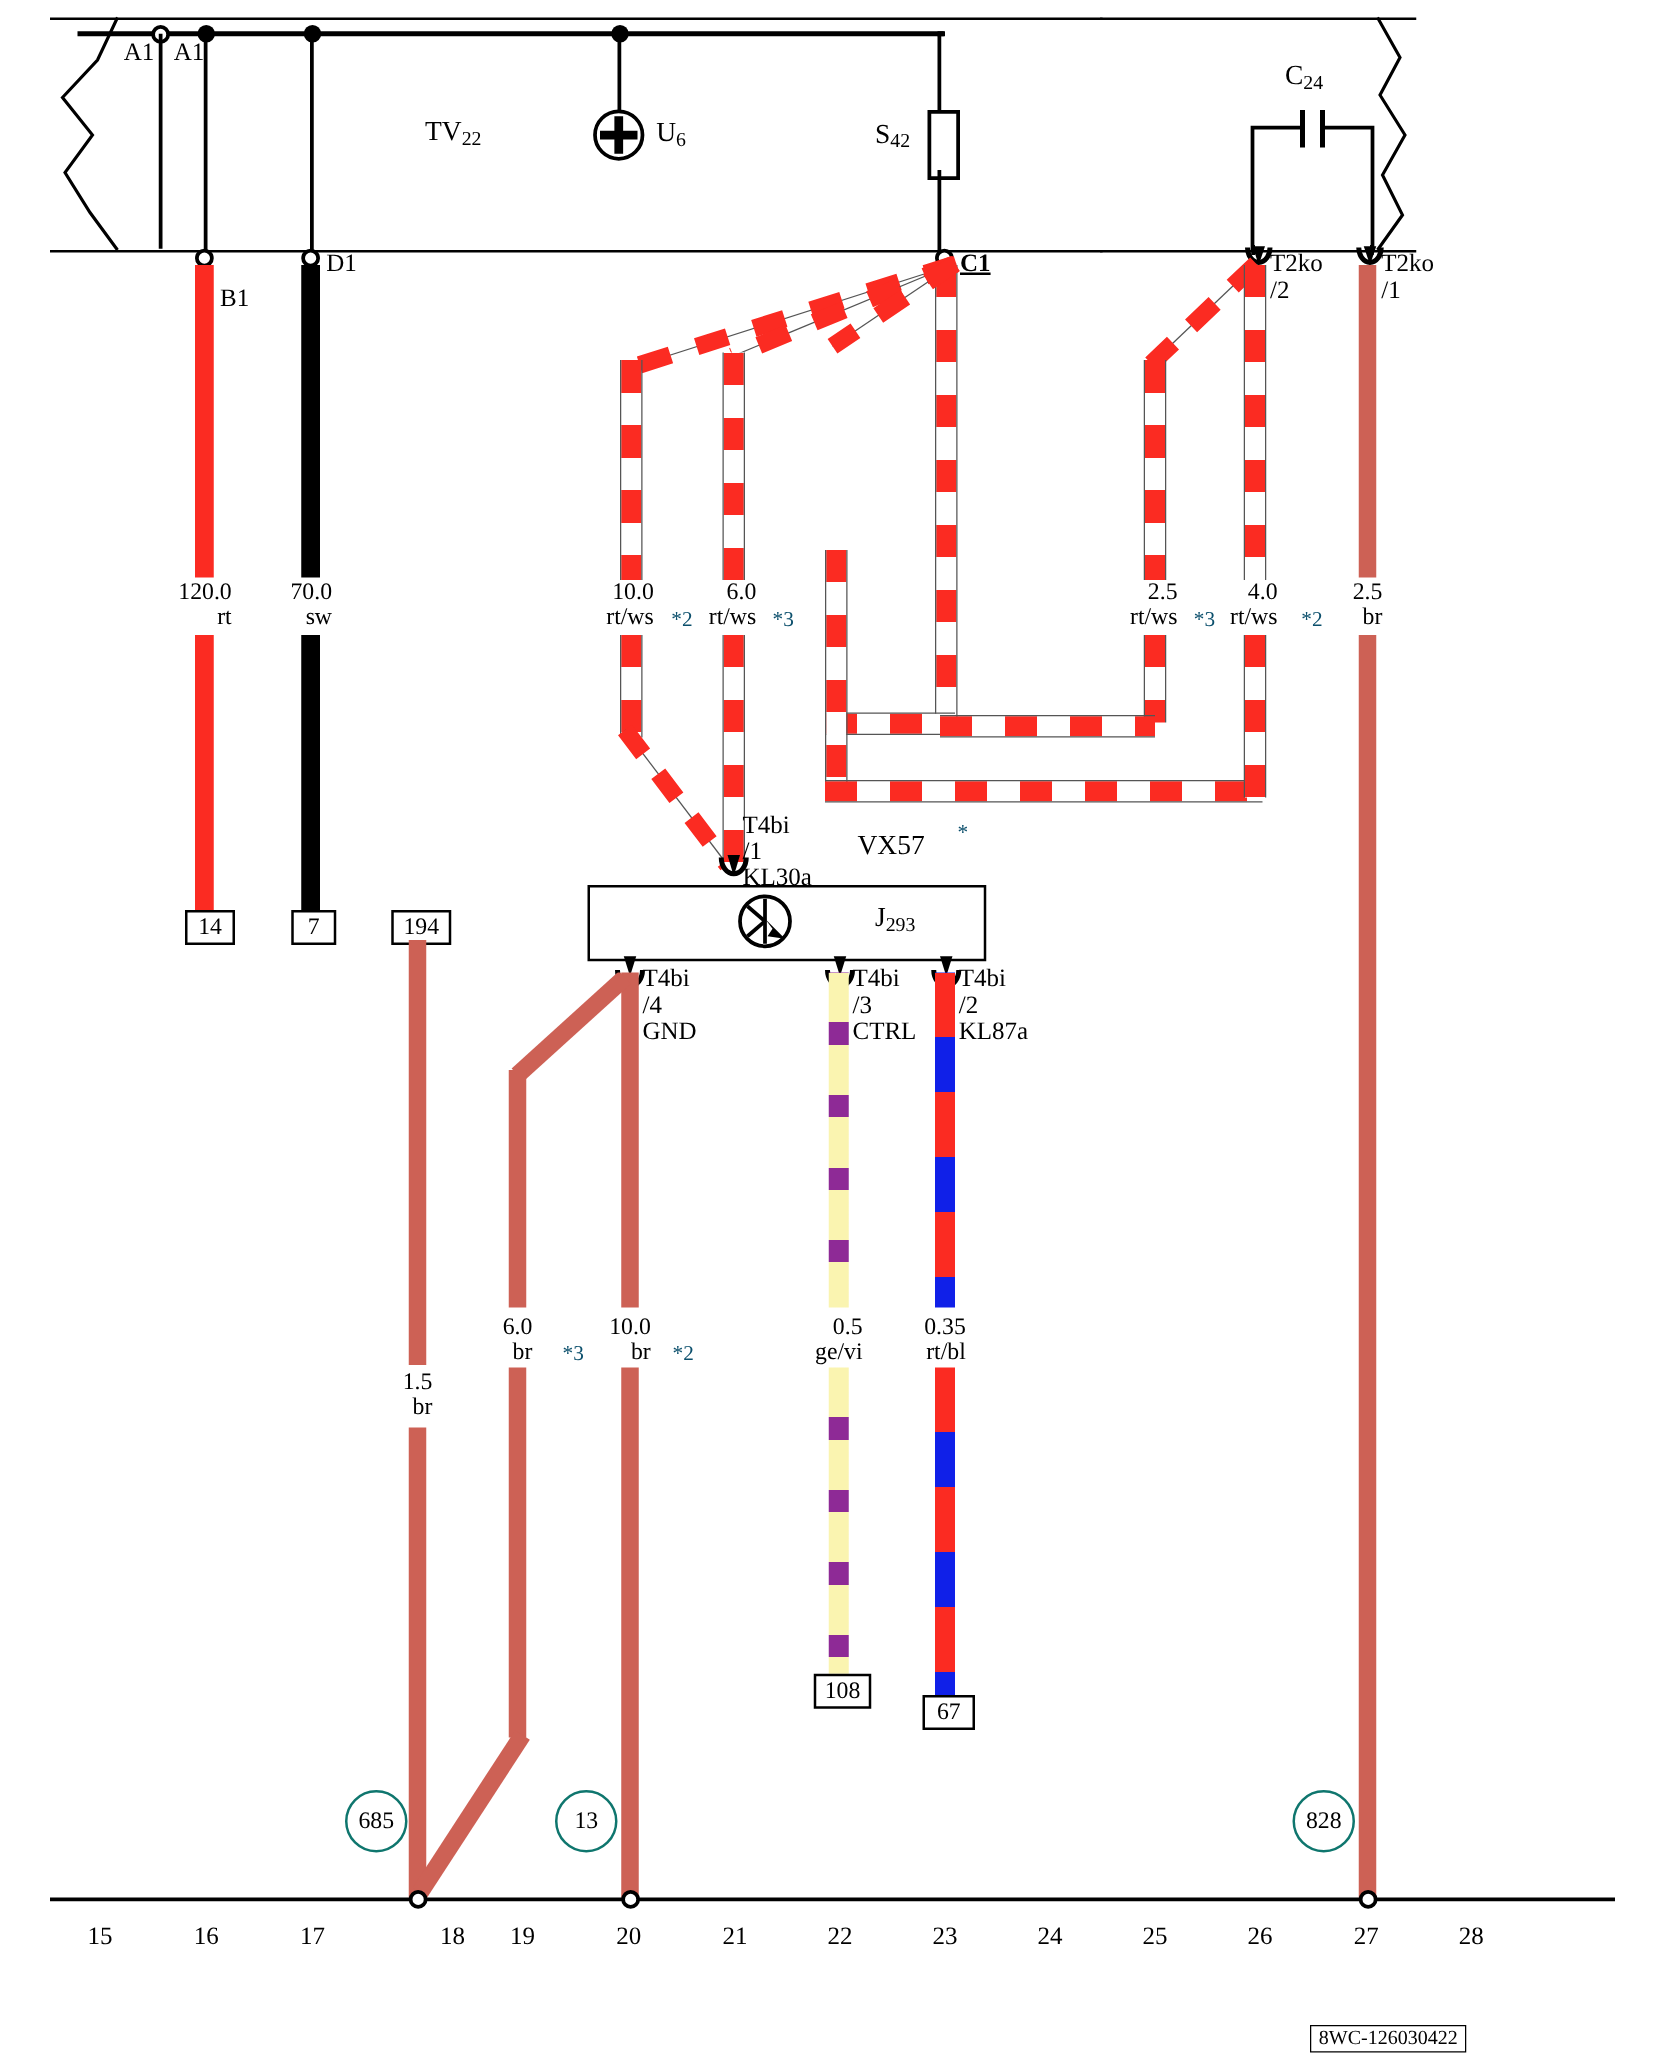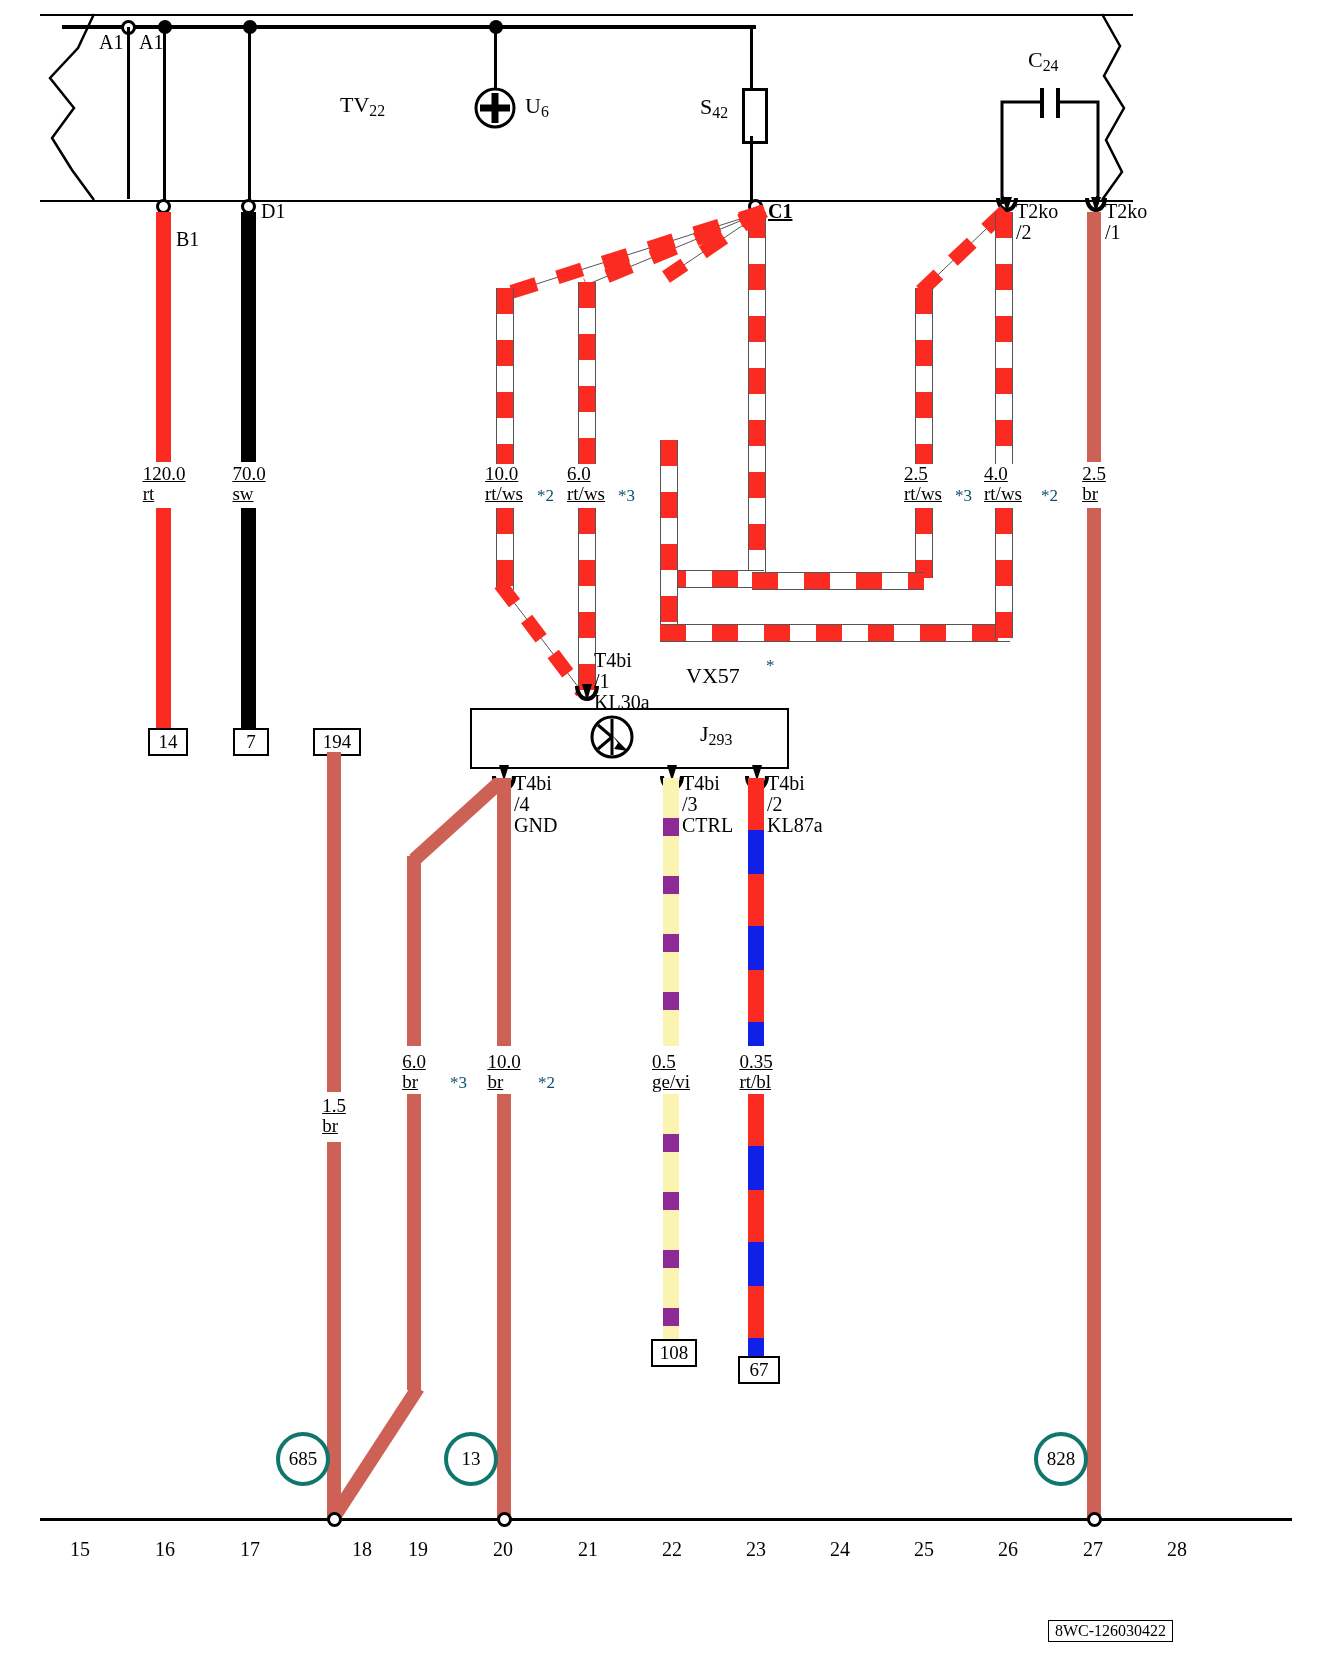--- a/index.html
+++ b/index.html
@@ -3,36 +3,36 @@
 <meta charset="utf-8">
 <style>
   html,body{margin:0;padding:0;background:#fff;}
   body{font-family:"Liberation Serif", serif;}
   #root{position:relative;width:1324px;height:1654px;background:#fff;overflow:hidden;}
   .abs{position:absolute;}
   .lbl{position:absolute;font-family:"Liberation Serif",serif;color:#000;white-space:nowrap;line-height:1.05;}
   .lbl.s22{font-size:22px;}
   .lbl.s20{font-size:20px;}
   .lbl.s19{font-size:19px;}
-  .ctr{text-align:left;transform:translateX(-50%);text-decoration:underline;}
+  .ctr{text-align:right;transform:translateX(-50%);}
   .sub{font-size:0.72em;vertical-align:-0.25em;}
   .blk{position:absolute;background:#000;}
   .vline{position:absolute;background:#000;width:3px;}
   .hline{position:absolute;background:#000;height:3px;}
   
   .w-red{background:#fb2b22;}
   .w-blk{background:#000;}
   .w-br{background:#cd6155;}
   .w-rtws{background:repeating-linear-gradient(180deg,#fb2b22 0 26px,#ffffff 26px 52px);border-left:1px solid #555;border-right:1px solid #555;}
   .w-rtws-h{background:repeating-linear-gradient(90deg,#fb2b22 0 26px,#ffffff 26px 52px);border-top:1px solid #555;border-bottom:1px solid #555;}
   .w-gevi{background:repeating-linear-gradient(180deg,#faf4b0 0 40px,#8e2a96 40px 58px);}
   .w-rtbl{background:repeating-linear-gradient(180deg,#fb2b22 0 52px,#1020e8 52px 96px);}
   .box-num{position:absolute;border:2px solid #000;background:#fff;display:flex;align-items:center;
            justify-content:center;font-family:"Liberation Serif",serif;font-size:19px;color:#000;}
-  .gnd-circle{position:absolute;border:4px solid #0f766e;border-radius:50%;background:#fff;display:flex;
+  .gnd-circle{position:absolute;border:2px solid #0f766e;border-radius:50%;background:#fff;display:flex;
            align-items:center;justify-content:center;font-size:19px;}
   .term-open{position:absolute;width:15px;height:15px;border:3px solid #000;border-radius:50%;background:#fff;box-sizing:border-box;}
   .term-dot{position:absolute;width:14px;height:14px;border-radius:50%;background:#000;}
   .hdr-box{position:absolute;border-top:2px solid #000;border-bottom:2px solid #000;background:#fff;}
   .relay-box{position:absolute;border:2px solid #000;background:#fff;}
   .axis-num{position:absolute;font-size:20px;text-align:left;transform:translateX(-50%);}
   .star{position:absolute;font-size:17px;color:#0b4f6c;}
   .footer-box{position:absolute;border:1px solid #000;font-size:16px;padding:1px 6px;background:#fff;
       font-family:"Liberation Serif",serif;}
 </style>

